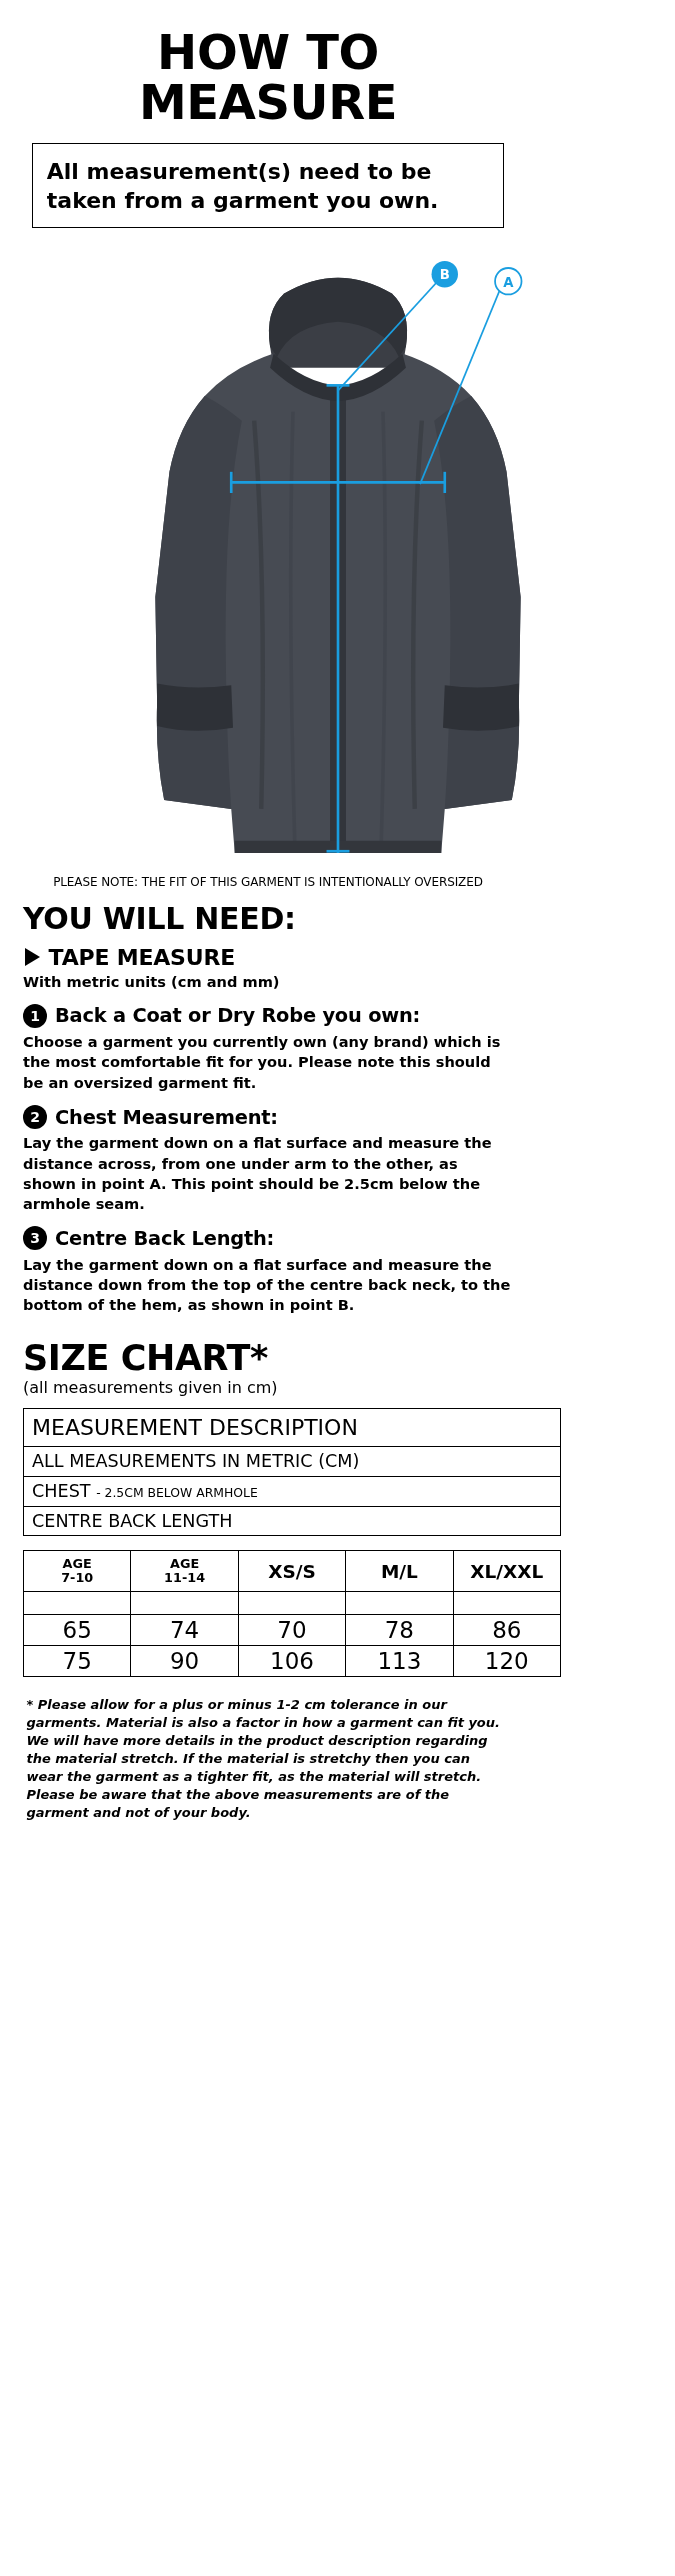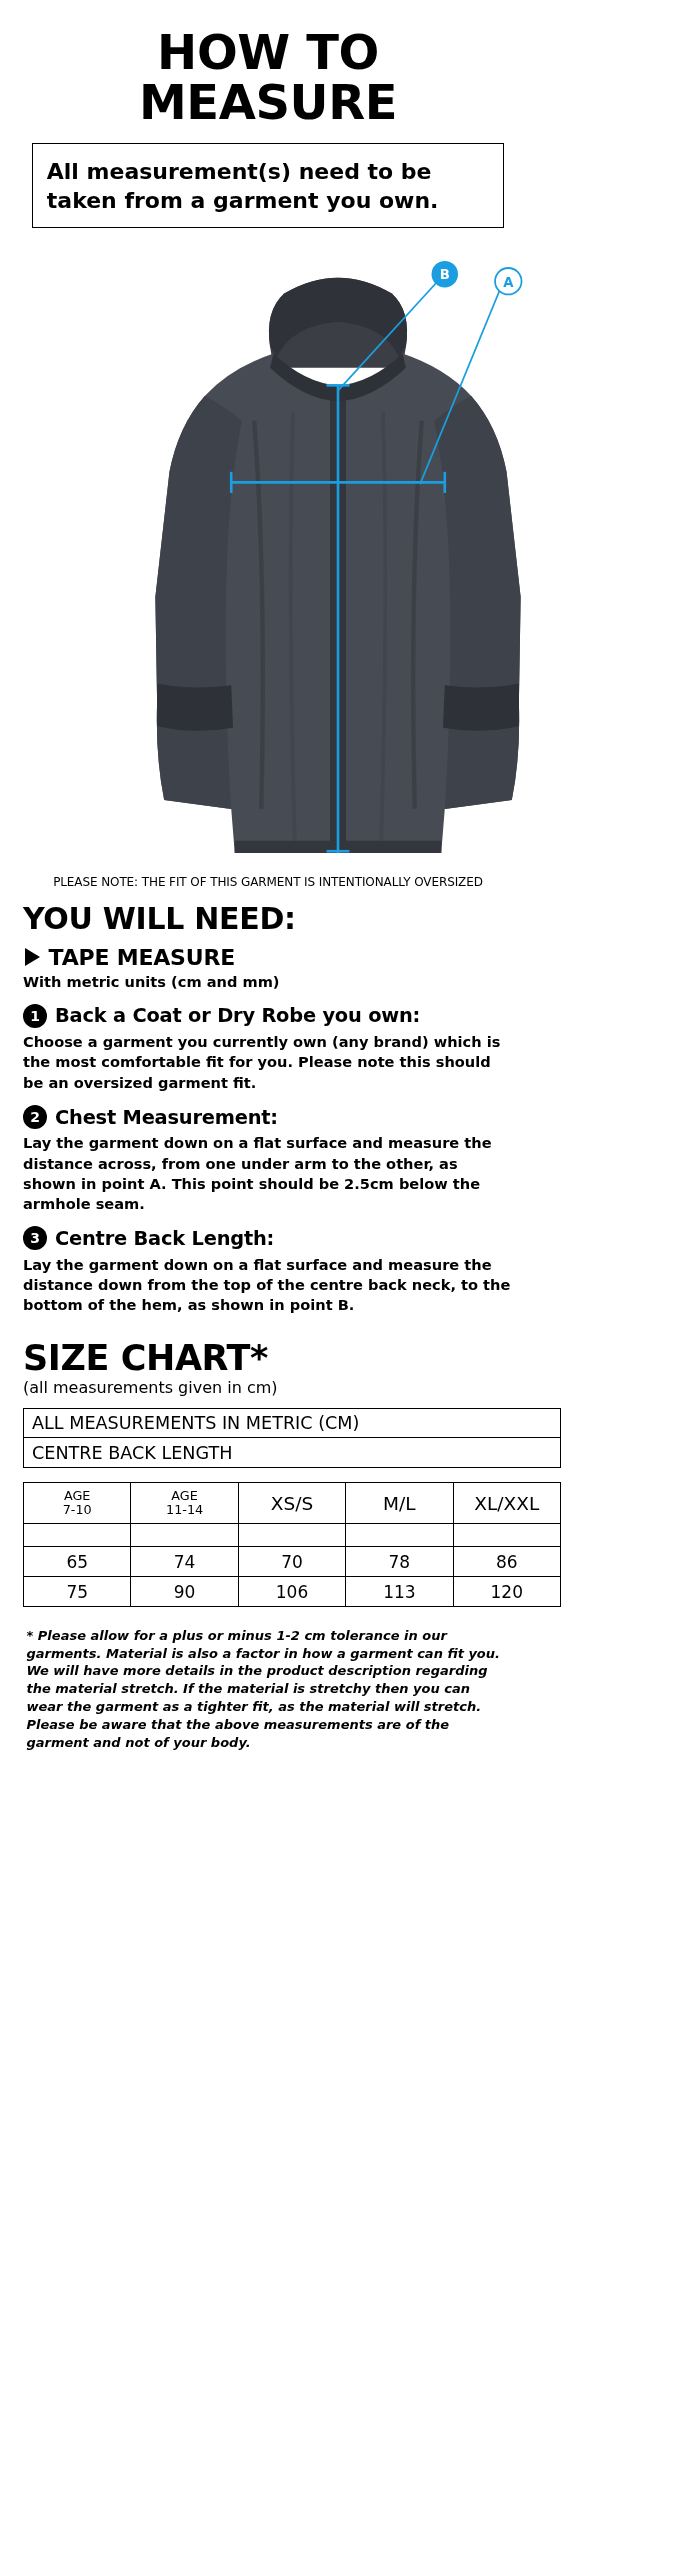--- a/index.html
+++ b/index.html
@@ -168,28 +168,28 @@
   }
 
   .size-table {
     width: 538px;
     margin: 14px auto 0 auto;
     border: 1.8px solid #000;
   }
   .size-table td {
     border: 0.9px solid #000;
     text-align: center;
-    font-size: 17px;
+    font-size: 23px;
     height: 30px;
     padding: 1.8px 3.5px;
     width: 20%;
   }
   .size-table td.hdr {
     font-size: 12.8px;
-    font-weight: normal;
+    font-weight: bold;
     line-height: 1.15;
     height: 41px;
   }
   .size-table td.hdr.big {
     font-size: 18.5px;
   }
   .size-table tr.blank td { height: 23px; }
 
   
   .footer-note {
@@ -295,21 +295,27 @@
     </div>
     <div class="step-body">Lay the garment down on a flat surface and measure the distance down from the top of the centre back neck, to the bottom of the hem, as shown in point B.</div>
   </div>
 
   <div class="size-chart-title">SIZE CHART*</div>
   <div class="size-chart-sub">(all measurements given in cm)</div>
 
   <table class="desc-table">
     <tbody>
       <tr>
+        <td class="head">MEASUREMENT DESCRIPTION</td>
+      </tr>
+      <tr>
         <td>ALL MEASUREMENTS IN METRIC (CM)</td>
+      </tr>
+      <tr>
+        <td><span>CHEST</span> <span class="small">- 2.5CM BELOW ARMHOLE</span></td>
       </tr>
       <tr>
         <td>CENTRE BACK LENGTH</td>
       </tr>
     </tbody>
   </table>
 
   <table class="size-table">
     <tbody>
       <tr>

